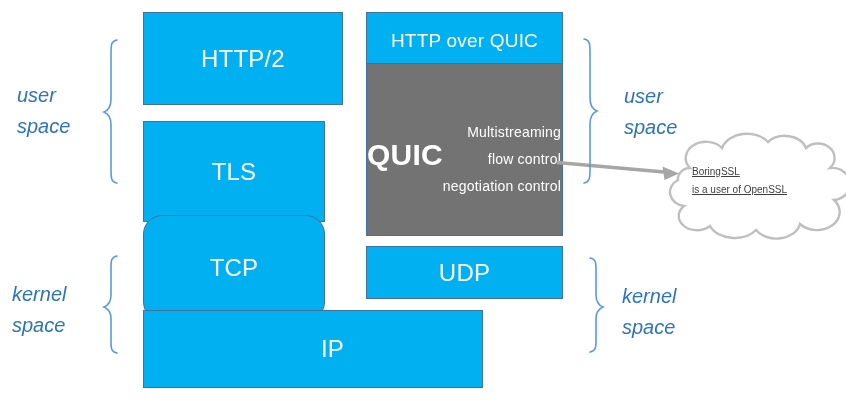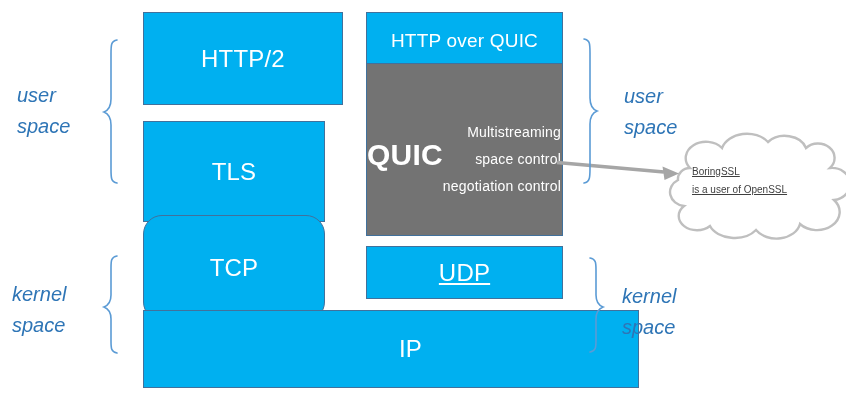--- a/index.html
+++ b/index.html
@@ -102,30 +102,30 @@
   </div>
 
   <div class="box hoq" style="left:366px;top:12px;width:197px;height:58px;">
     <span>HTTP over QUIC</span>
   </div>
 
   <div class="box green" style="left:366px;top:63px;width:197px;height:173px;">
     <div class="quic-title">QUIC</div>
     <div class="quic-features">
       <div>Multistreaming</div>
-      <div>space control</div>
+      <div>flow control</div>
       <div>negotiation control</div>
     </div>
   </div>
 
-  <div class="box" style="left:366px;top:246px;width:197px;height:53px;text-decoration:underline;">
+  <div class="box" style="left:366px;top:246px;width:197px;height:53px;">
     <span>UDP</span>
   </div>
 
-  <div class="box" style="left:143px;top:310px;width:496px;height:78px;padding-left:39px;">
+  <div class="box" style="left:143px;top:310px;width:340px;height:78px;padding-left:39px;">
     <span>IP</span>
   </div>
 
   <div class="space-label" style="left:17px;top:80px;">
     <div>user</div>
     <div>space</div>
   </div>
 
   <div class="space-label" style="left:12px;top:279px;">
     <div>kernel</div>

